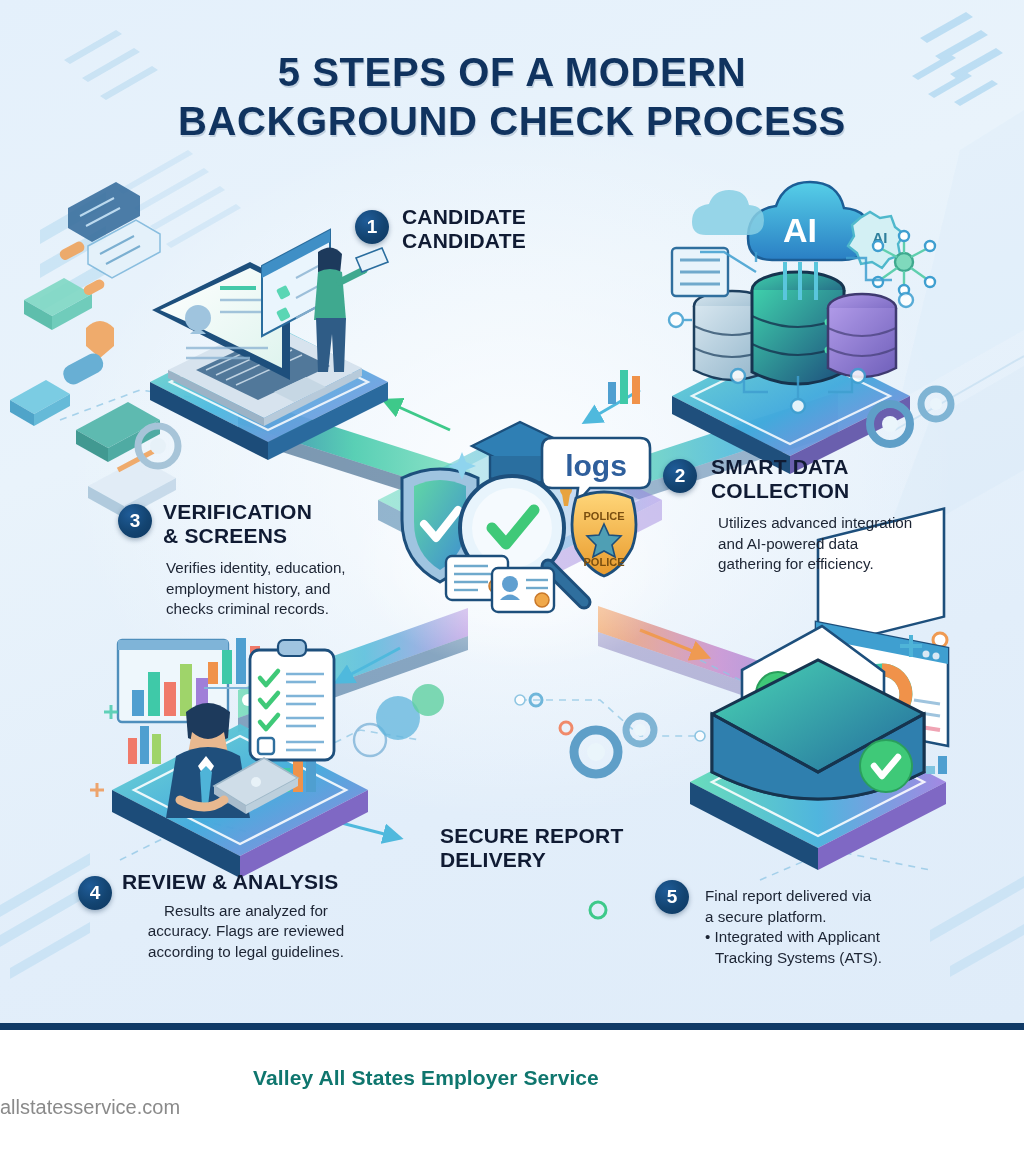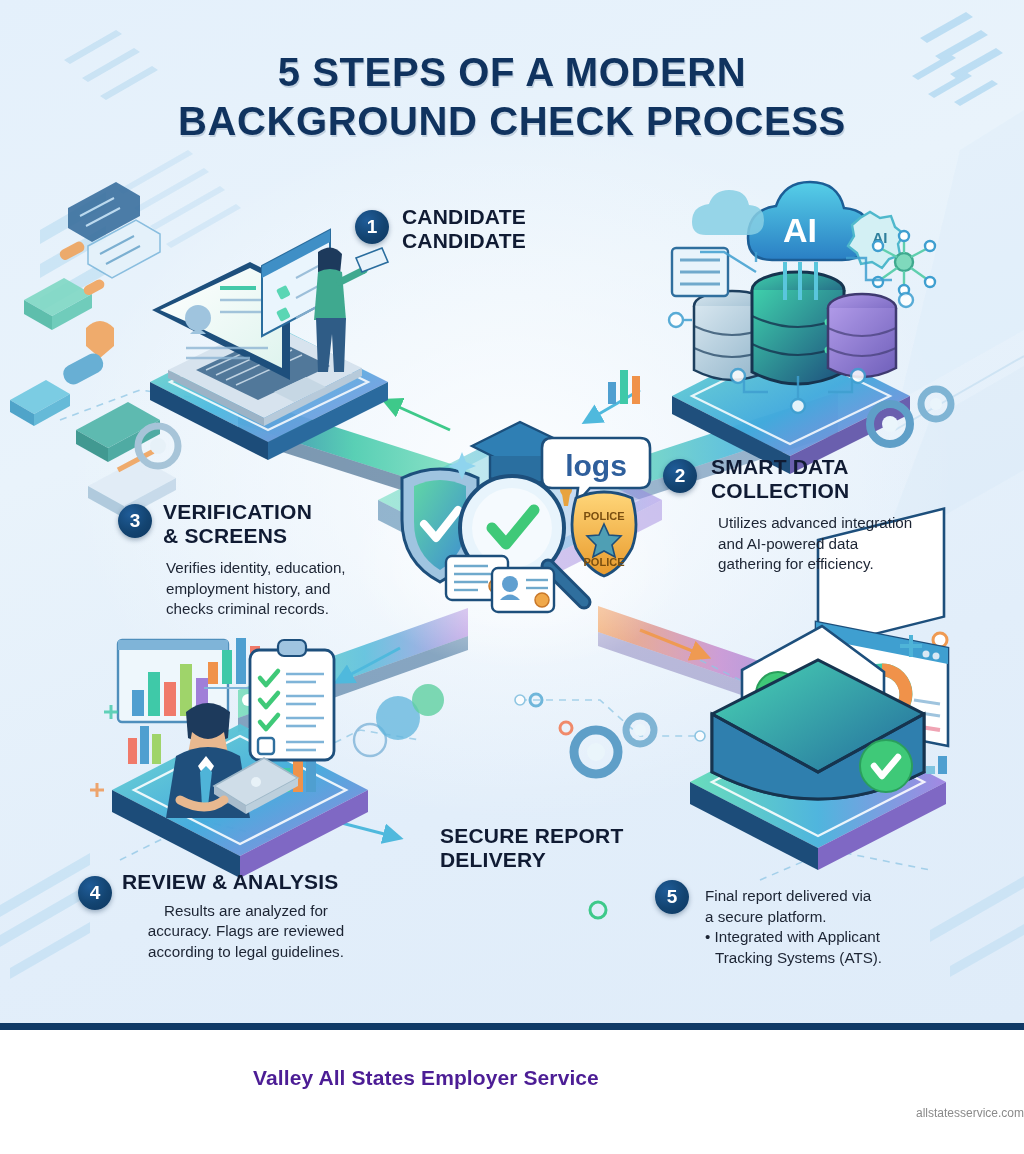--- a/index.html
+++ b/index.html
@@ -31,27 +31,27 @@
     position: absolute; left: 0; top: 1023px;
     width: 1024px; height: 7px; background: #103a66;
   }
   #footer {
     position: absolute; left: 0; top: 1030px;
     width: 1024px; height: 124px; background: #ffffff;
   }
   #footer-brand {
     position: absolute; left: 0; top: 36px; width: 852px;
     text-align: center;
-    font-size: 21px; font-weight: bold; color: #4c1d95;
+    font-size: 21px; font-weight: bold; color: #0f766e;
     letter-spacing: .1px;
   }
   #footer-url {
-    position: absolute; left: 0; top: 76px; width: 1024px;
-    text-align: right;
-    font-size: 12px; color: #8a8a8a;
+    position: absolute; left: 0; top: 66px; width: 1024px;
+    text-align: left;
+    font-size: 20px; color: #8a8a8a;
   }
 
   
   #title {
     position: absolute; left: 0; top: 48px; width: 1024px;
     text-align: center;
     color: #10335f;
     font-size: 40px; font-weight: bold;
     line-height: 1.22;
     letter-spacing: .6px;

